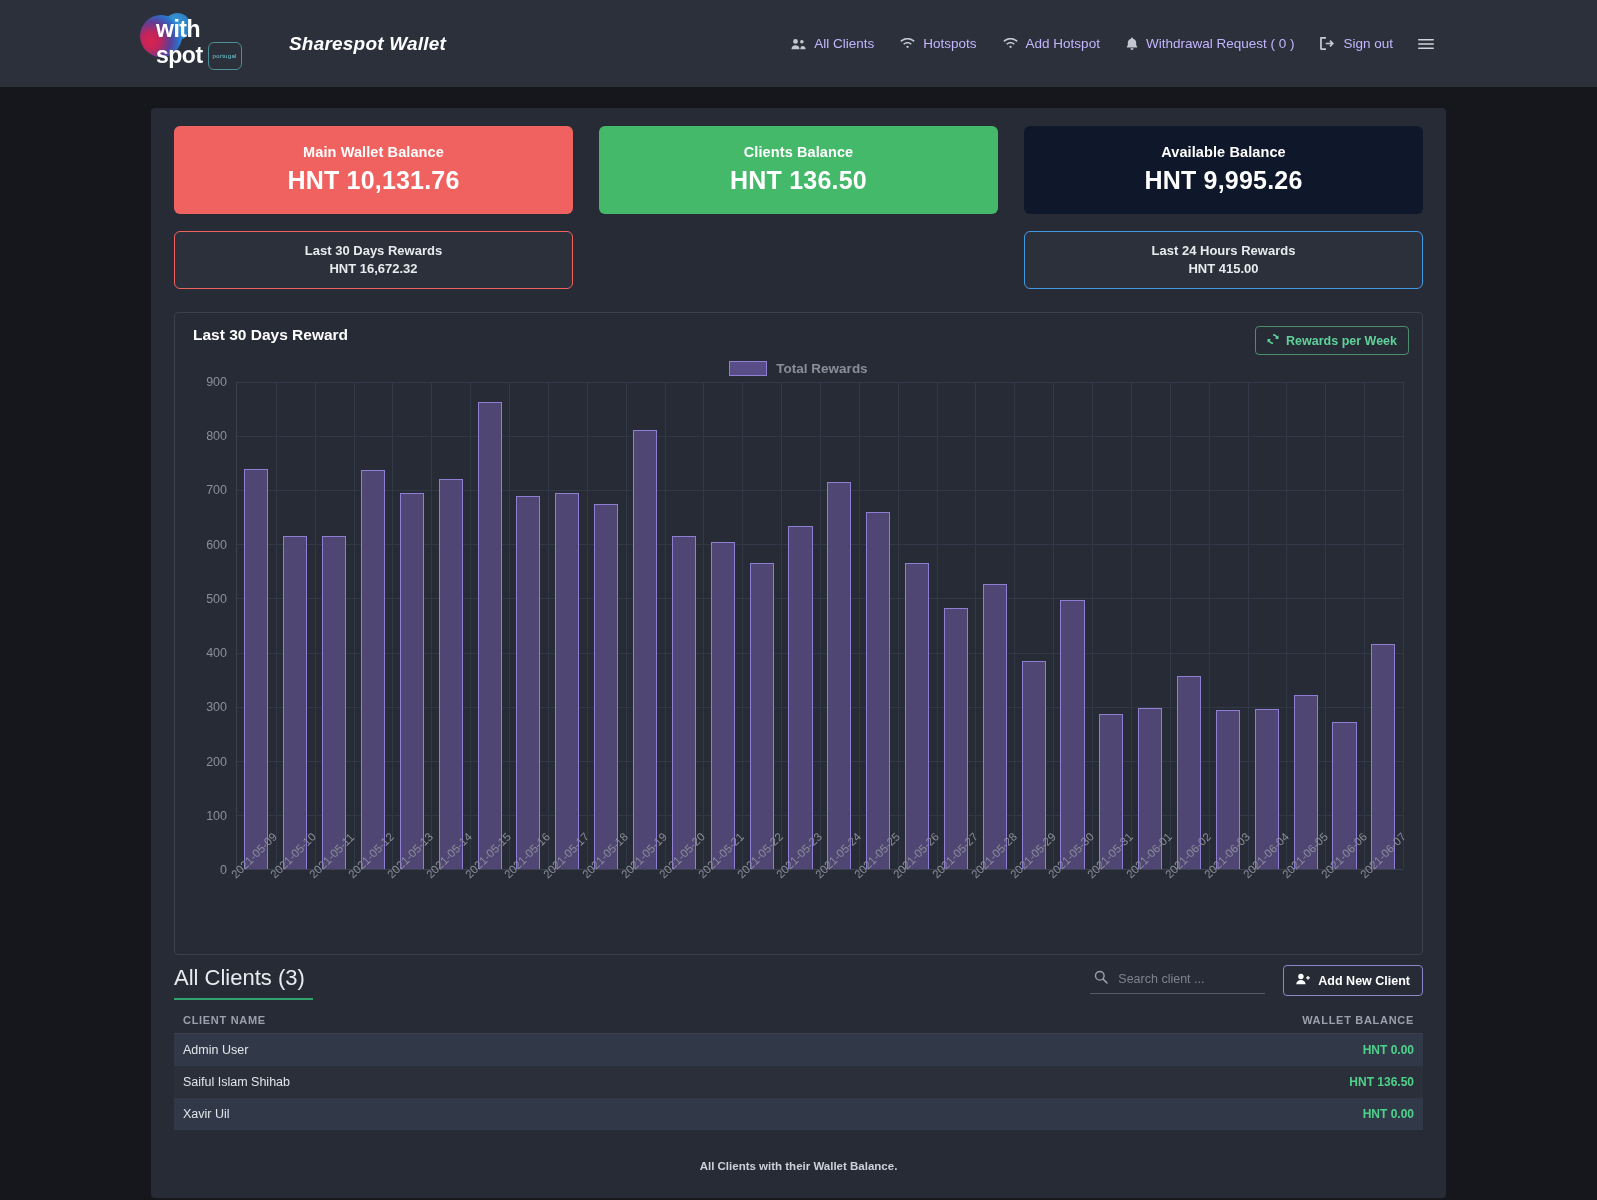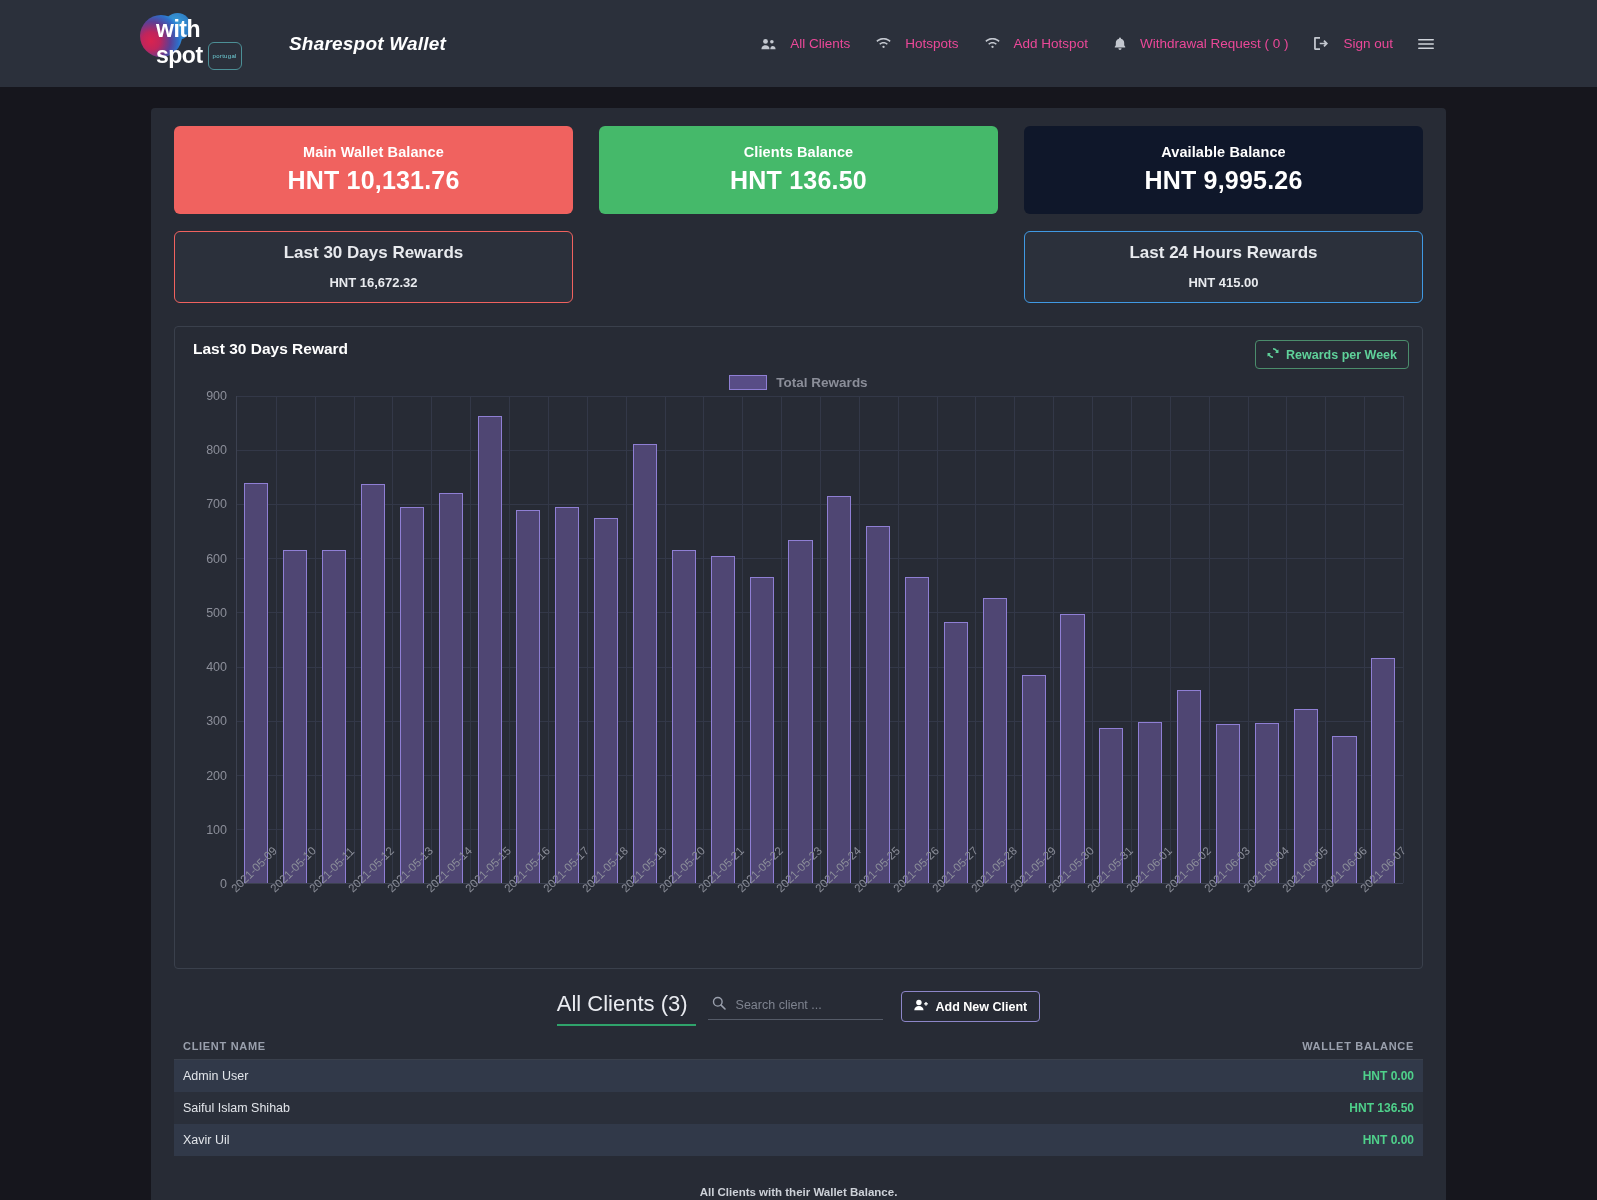--- a/index.html
+++ b/index.html
@@ -74,25 +74,25 @@
     margin-left: 43px;
     letter-spacing: 0.2px;
   }
   .nav-links {
     margin-left: auto;
     display: flex;
     align-items: center;
     gap: 26px;
   }
   .nav-link {
-    color: #ec4899;
+    color: #c4b5fd;
     font-size: 13.5px;
     display: flex;
     align-items: center;
-    gap: 14px;
+    gap: 8px;
     text-decoration: none;
     white-space: nowrap;
     cursor: pointer;
   }
   .nav-link svg { display: block; }
   .nav-toggler {
     margin-left: 22px;
     width: 22px; height: 18px;
     display: flex; align-items: center; justify-content: center;
     cursor: pointer;
@@ -137,21 +137,21 @@
   }
   .sub-card {
     margin-top: 17px;
     border-radius: 6px;
     border: 1px solid;
     background: #2b303b;
     text-align: center;
     padding: 11px 8px 12px 8px;
     color: #e8eaee;
   }
-  .sub-card .lbl { font-size: 17px; font-weight: bold; margin-bottom: 12px; }
+  .sub-card .lbl { font-size: 13px; font-weight: bold; margin-bottom: 3px; }
   .sub-card .val { font-size: 13px; font-weight: bold; }
 
   
   .chart-panel {
     margin-top: 23px;
     background: #272b35;
     border: 1px solid #3a404c;
     border-radius: 4px;
     padding: 13px 13px 10px 13px;
     position: relative;
@@ -262,24 +262,24 @@
     left: 50%;
     color: #8b8e99;
     font-size: 11.5px;
     white-space: nowrap;
     transform-origin: left top;
     transform: translateX(-26px) rotate(-45deg);
   }
 
   
   .clients-head {
-    margin-top: 22px;
+    margin-top: 10px;
     display: flex;
     align-items: flex-end;
-    justify-content: center;
+    justify-content: space-between;
     padding-bottom: 4px;
     gap: 12px;
   }
   .clients-title {
     color: #e9ebf0;
     font-size: 22px;
     padding: 0 8px 7px 0;
     border-bottom: 2px solid #2fa36b;
     display: inline-block;
   }

